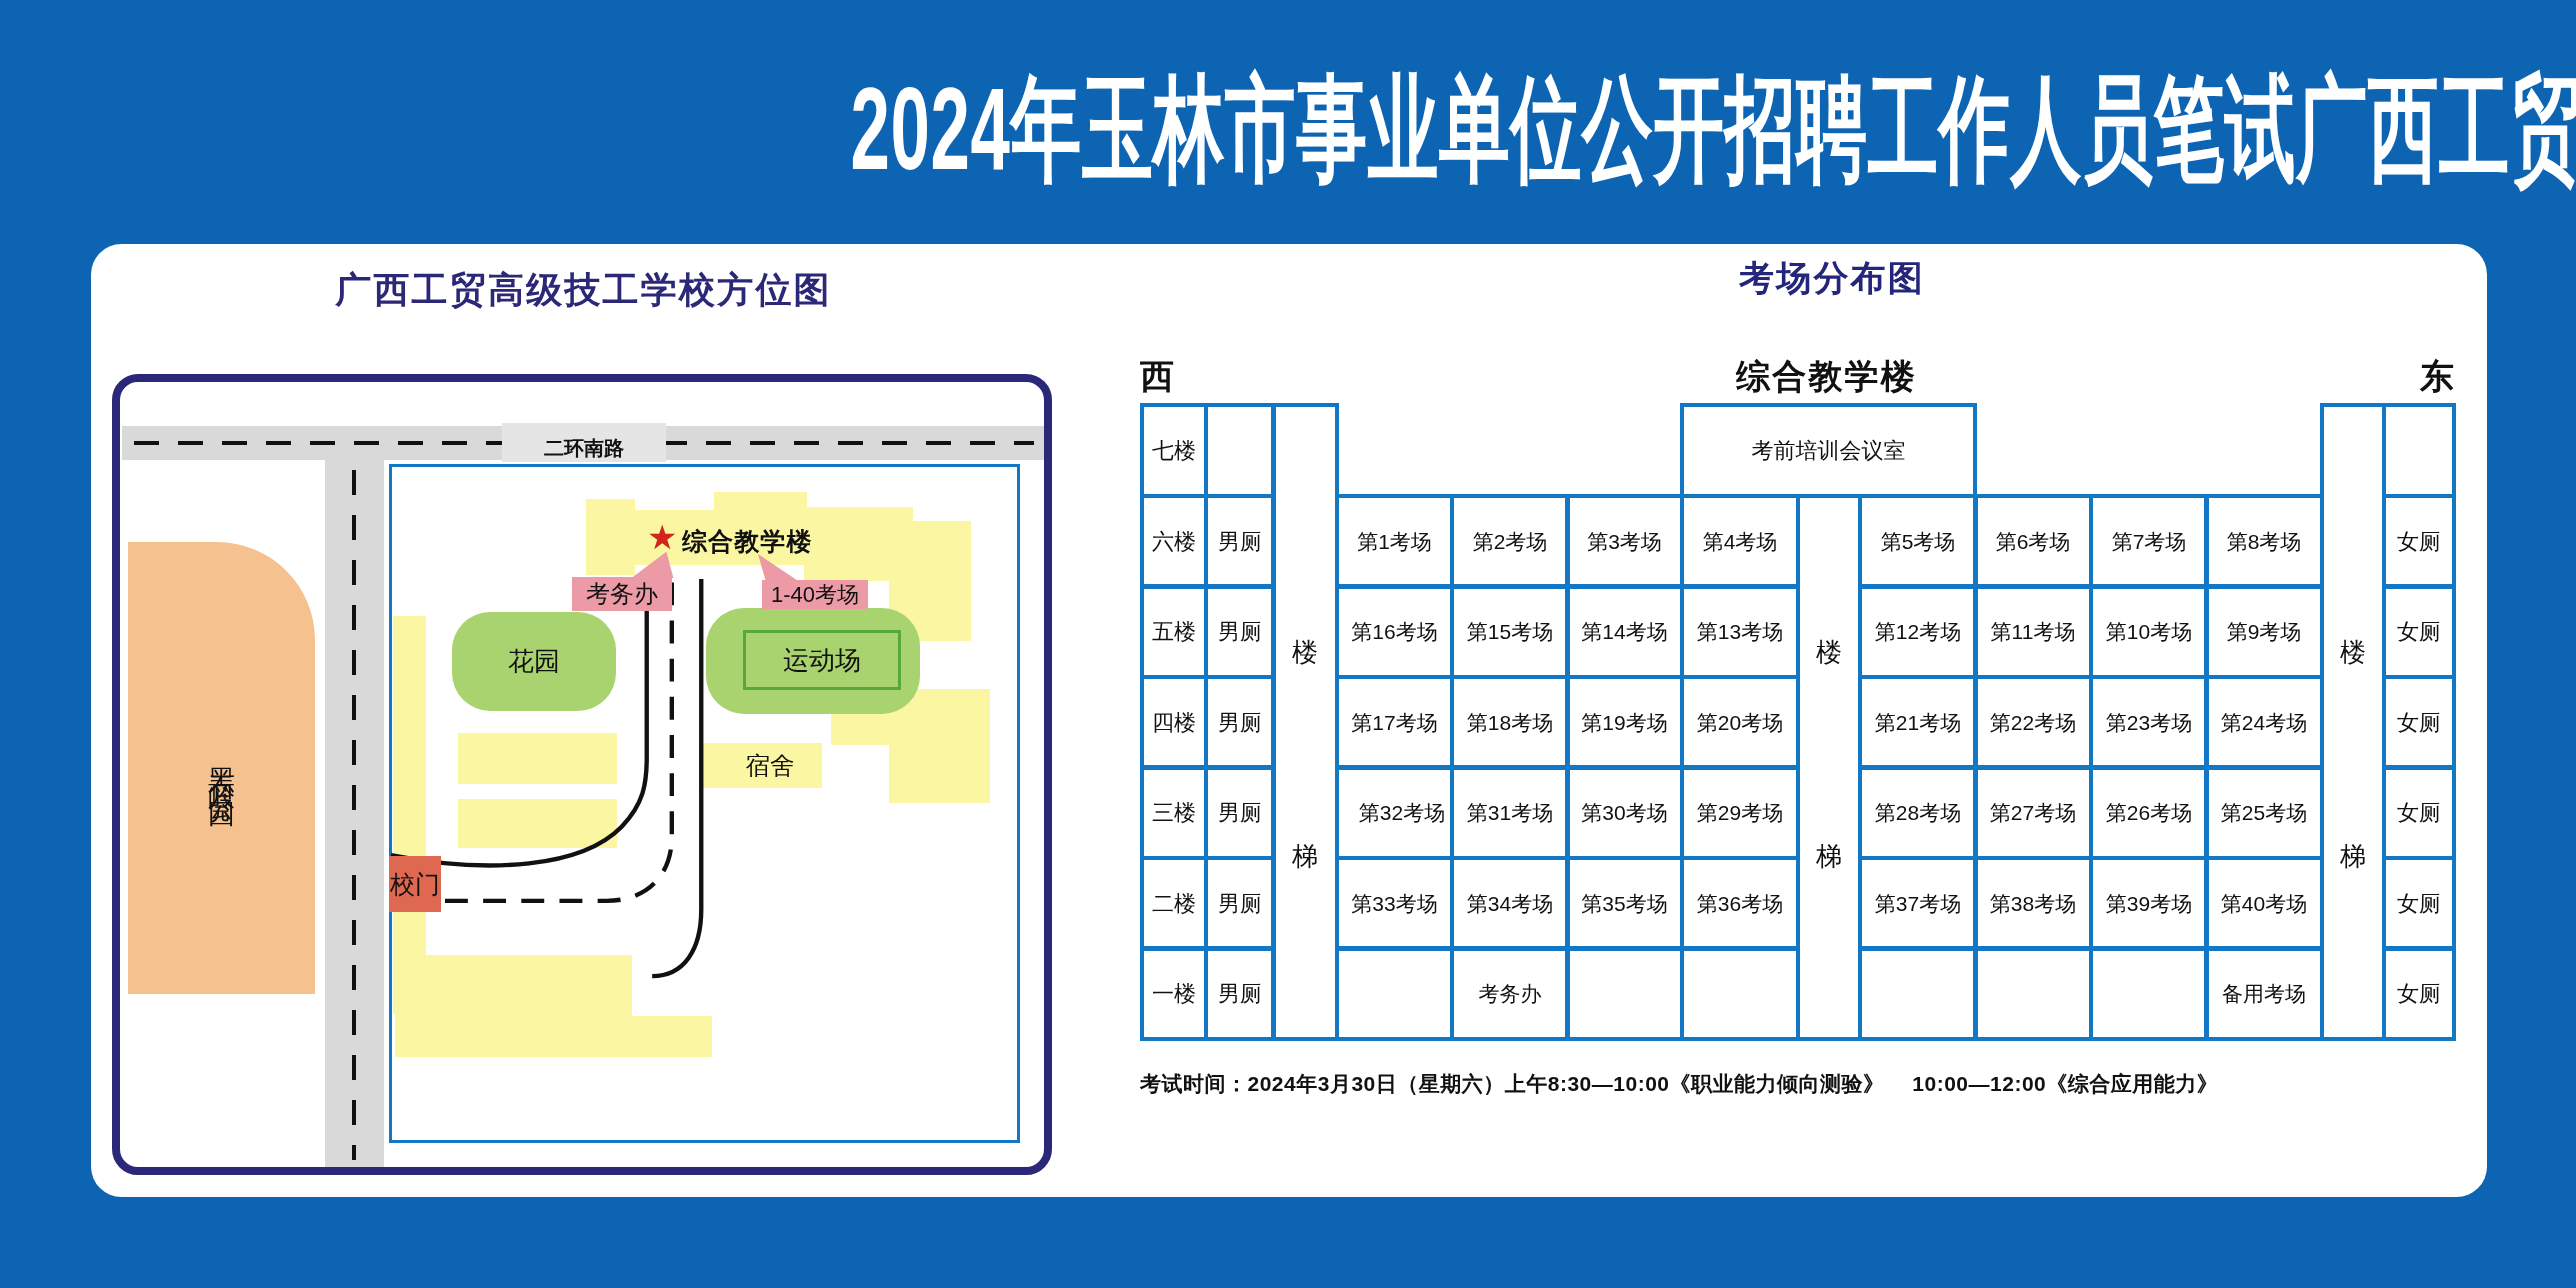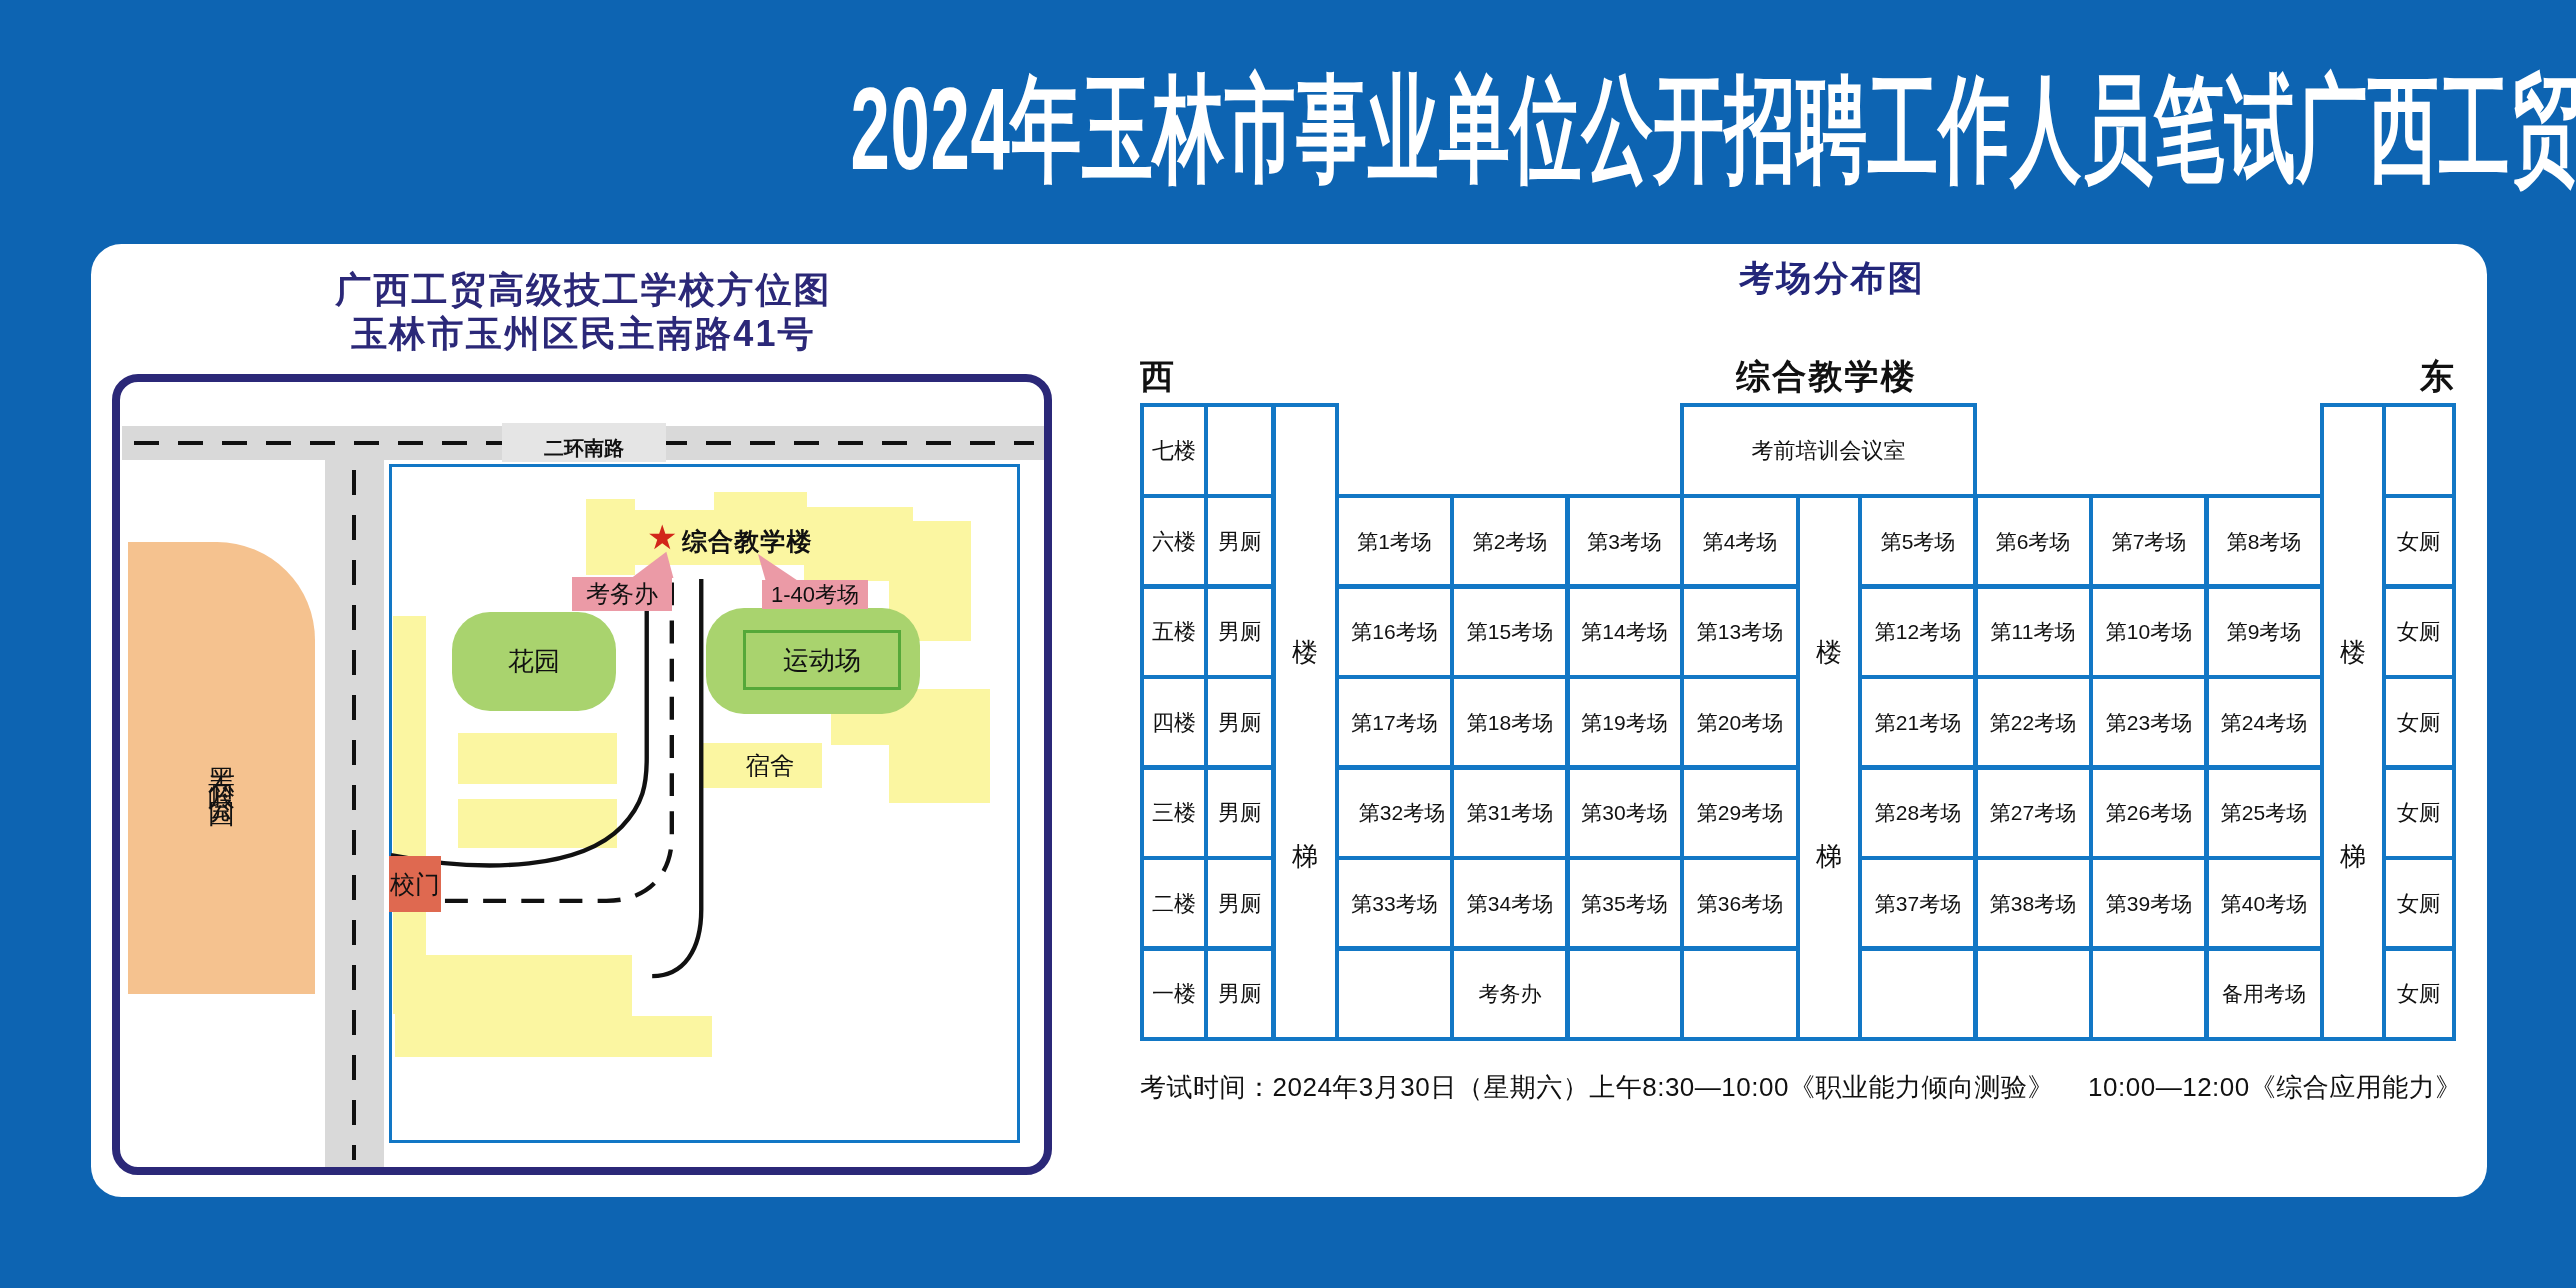--- a/index.html
+++ b/index.html
@@ -54,35 +54,34 @@
   #dist-title{left:1603px;top:255px;width:458px;text-align:center;font-size:35px;font-weight:bold;color:var(--dist_title);letter-spacing:2.2px;}
   .hdr{top:354px;font-size:34px;font-weight:bold;}
   #hdr-west{left:1140px;}
   #hdr-bldg{left:1554px;width:545px;text-align:center;letter-spacing:2.2px;}
   #hdr-east{left:2420px;}
   #floor-table{left:1140px;top:403px;width:1320px;height:641px;}
   .cell{position:absolute;border:4.4px solid var(--tbl);display:flex;align-items:center;justify-content:center;
     font-size:21px;background:transparent;line-height:1;white-space:nowrap;}
   .cell.big{font-size:22px;}
   .stair-ch{position:absolute;left:0;width:100%;text-align:center;font-size:26px;line-height:1;}
-  .footer-line{left:1140px;width:1336px;font-size:26px;font-weight:normal;letter-spacing:0.5px;}
+  .footer-line{left:1140px;width:1336px;font-size:21px;font-weight:bold;letter-spacing:0.5px;}
 </style>
 </head>
 <body>
 
 <div id="stage">
 
   <div class="abs" id="main-title">
     <span>2024年玉林市事业单位公开招聘工作人员笔试广西工贸高级技工学校考点考场示意图</span>
   </div>
 
   <div class="abs" id="panel"></div>
 
   <div class="abs map-title" style="top:266px;">广西工贸高级技工学校方位图</div>
-  <div class="abs map-title" style="top:310px;">玉林市玉州区民主南路41号</div>
 
   <div class="abs" id="map-frame"></div>
   <div class="abs" id="road-top"></div>
   <div class="abs" id="road-top-dash"></div>
   <div class="abs" id="road-left"></div>
   <div class="abs" id="road-left-dash"></div>
   <div class="abs" id="ring-road-label">
     <span>二环南路</span>
   </div>
   <div class="abs" id="campus"></div>

